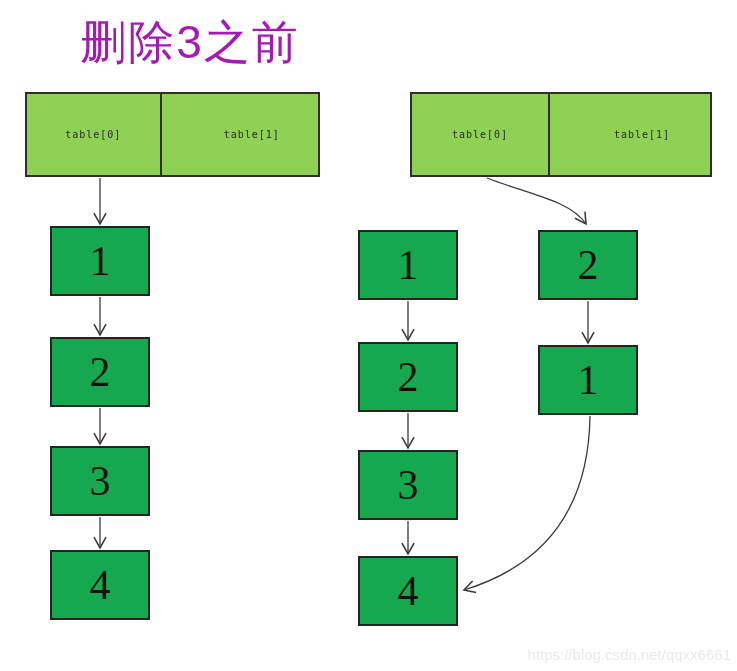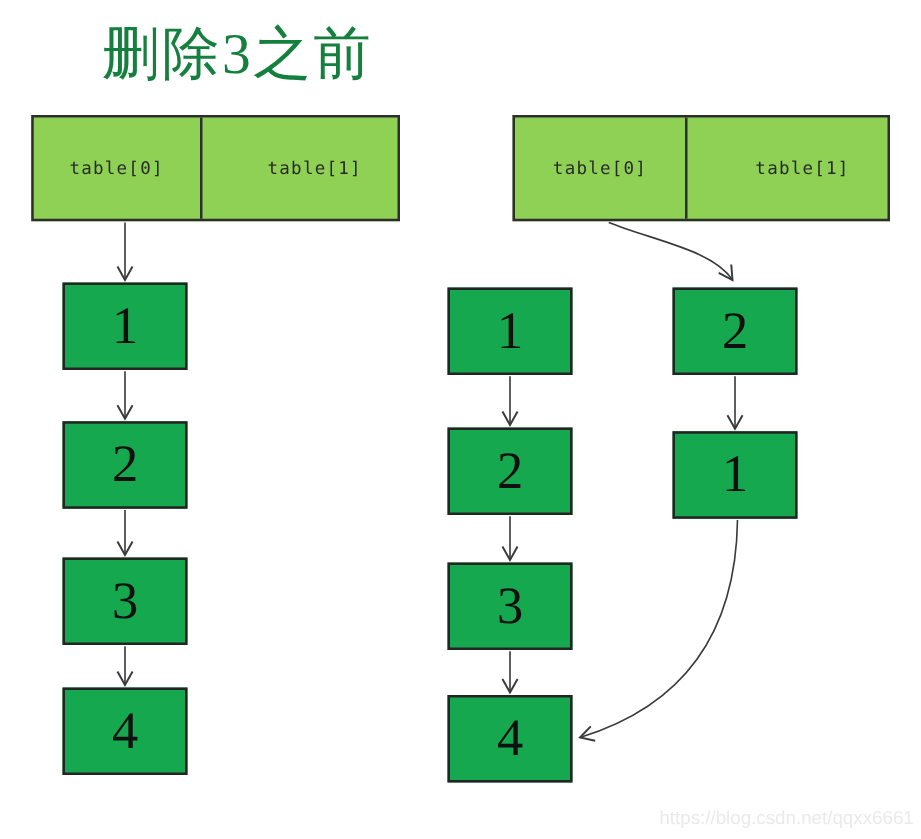--- a/index.html
+++ b/index.html
@@ -10,38 +10,38 @@
     background: #ffffff;
     overflow: hidden;
     font-family: "Liberation Serif", "DejaVu Serif", serif;
   }
   .title {
     position: absolute;
     width: 300px;
     text-align: center;
     font-size: 46px;
     letter-spacing: 2px;
-    color: #15803d;
-    font-family: Liberation Serif, serif;
+    color: #a21caf;
+    font-family: Liberation Sans, sans-serif;
     white-space: nowrap;
   }
   .htable {
     position: absolute;
     display: flex;
     background: #8ed154;
     border: 2px solid #2e2e2e;
     box-sizing: border-box;
   }
   .hcell {
     flex: 1;
     display: flex;
     align-items: center;
     justify-content: center;
     font-family: "DejaVu Sans Mono", monospace;
-    font-size: 14px;
+    font-size: 10px;
     letter-spacing: 1px;
     color: #2a2a2a;
   }
   .hcell + .hcell { border-left: 2px solid #2e2e2e; padding-left: 24px; }
   .node {
     position: absolute;
     width: 100px;
     height: 70px;
     background: #16a84f;
     border: 2px solid #242424;

